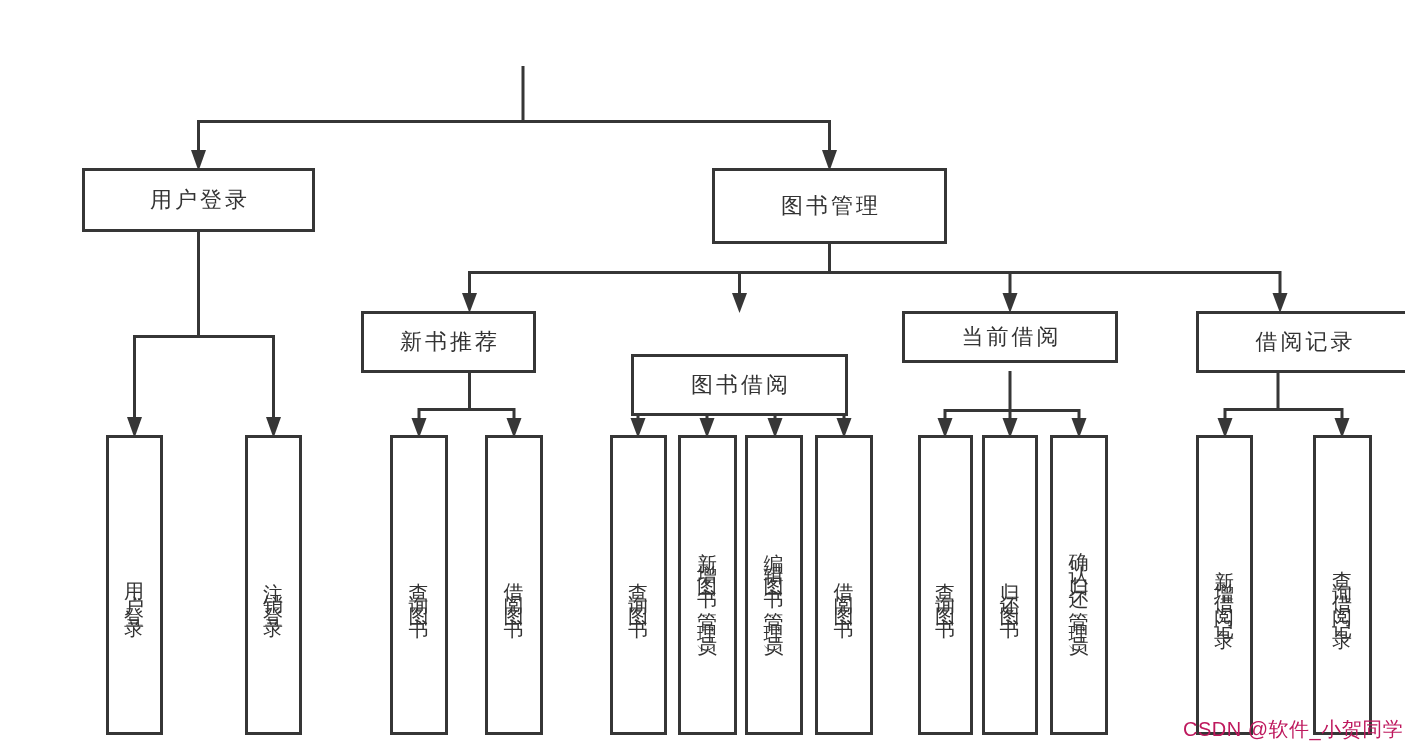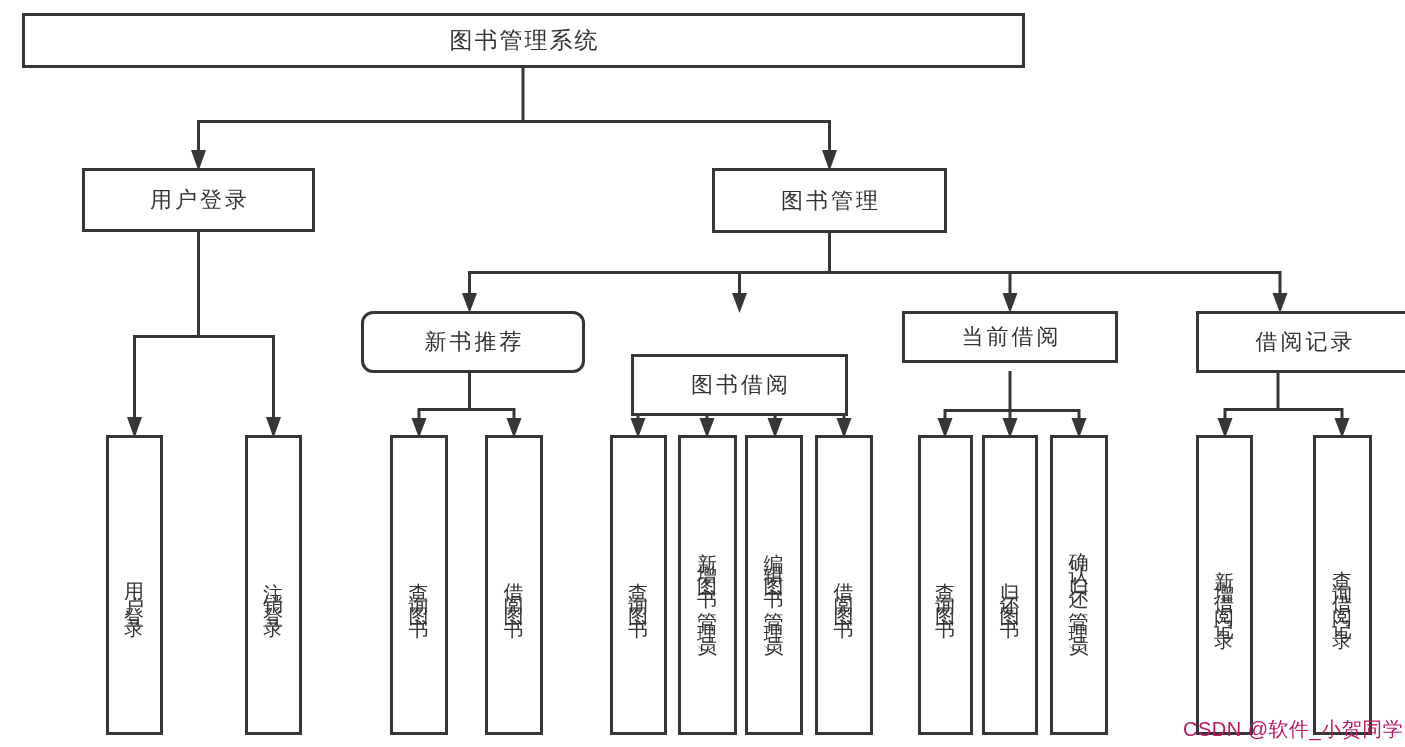--- a/index.html
+++ b/index.html
@@ -98,26 +98,25 @@
       <polygon stroke="none" points="1071.5,418 1086.5,418 1079,438"></polygon>
     </g>
 
     <g stroke="#363636" stroke-width="3" fill="#363636">
       <path fill="none" d="M1278 371 V408 M1225 409.5 H1342 M1225 408 V418 M1342 408 V418"></path>
       <polygon stroke="none" points="1217.5,418 1232.5,418 1225,438"></polygon>
       <polygon stroke="none" points="1334.5,418 1349.5,418 1342,438"></polygon>
     </g>
   </svg>
 
-  <div class="node root" style="left:22px;top:13px;width:1003px;height:55px;">图书管理系统</div>
 
   <div class="node" style="left:82px;top:168px;width:233px;height:64px;">用户登录</div>
-  <div class="node" style="left:712px;top:168px;width:235px;height:65px;">图书管理</div>
+  <div class="node" style="left:712px;top:168px;width:235px;height:76px;">图书管理</div>
 
-  <div class="node" style="left:361px;top:311px;width:224px;height:62px;border-radius:12px;">新书推荐</div>
+  <div class="node" style="left:361px;top:311px;width:175px;height:62px;">新书推荐</div>
   <div class="node" style="left:631px;top:311px;width:217px;height:62px;margin-top:43px;">图书借阅</div>
   <div class="node" style="left:902px;top:311px;width:216px;height:52px;">当前借阅</div>
   <div class="node" style="left:1172px;top:311px;width:216px;height:62px;margin-left:24px;">借阅记录</div>
 
   <div class="leaf" style="left:106px;width:57px;">
     <span class="vtext">用户登录</span>
   </div>
   <div class="leaf" style="left:245px;width:57px;">
     <span class="vtext">注销登录</span>
   </div>

